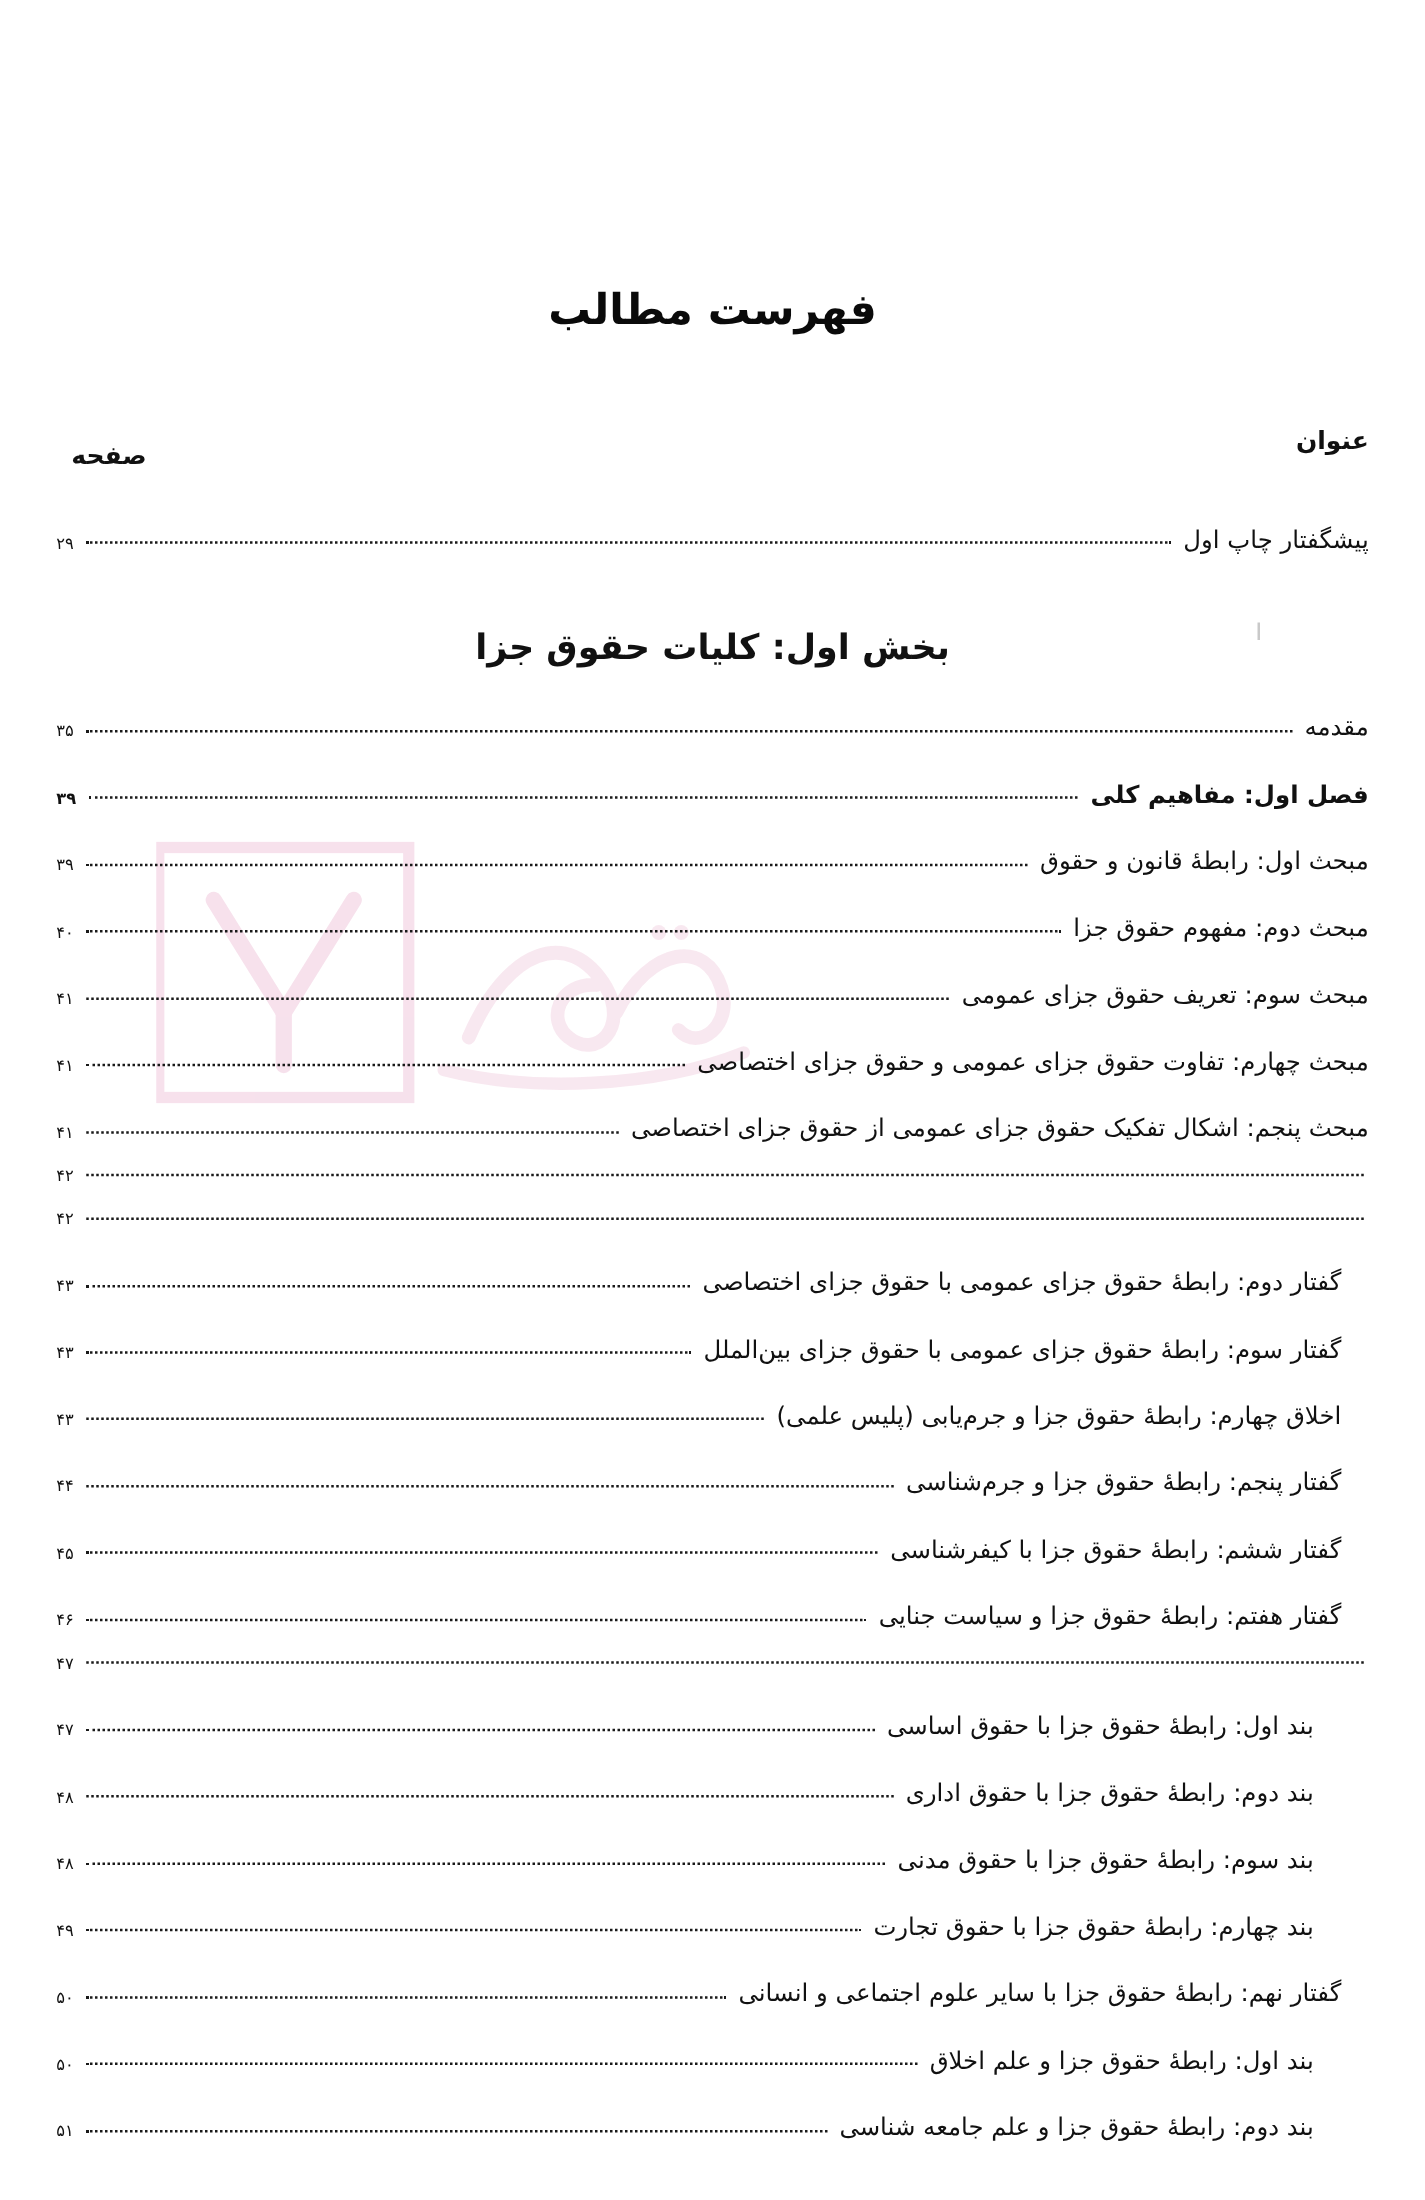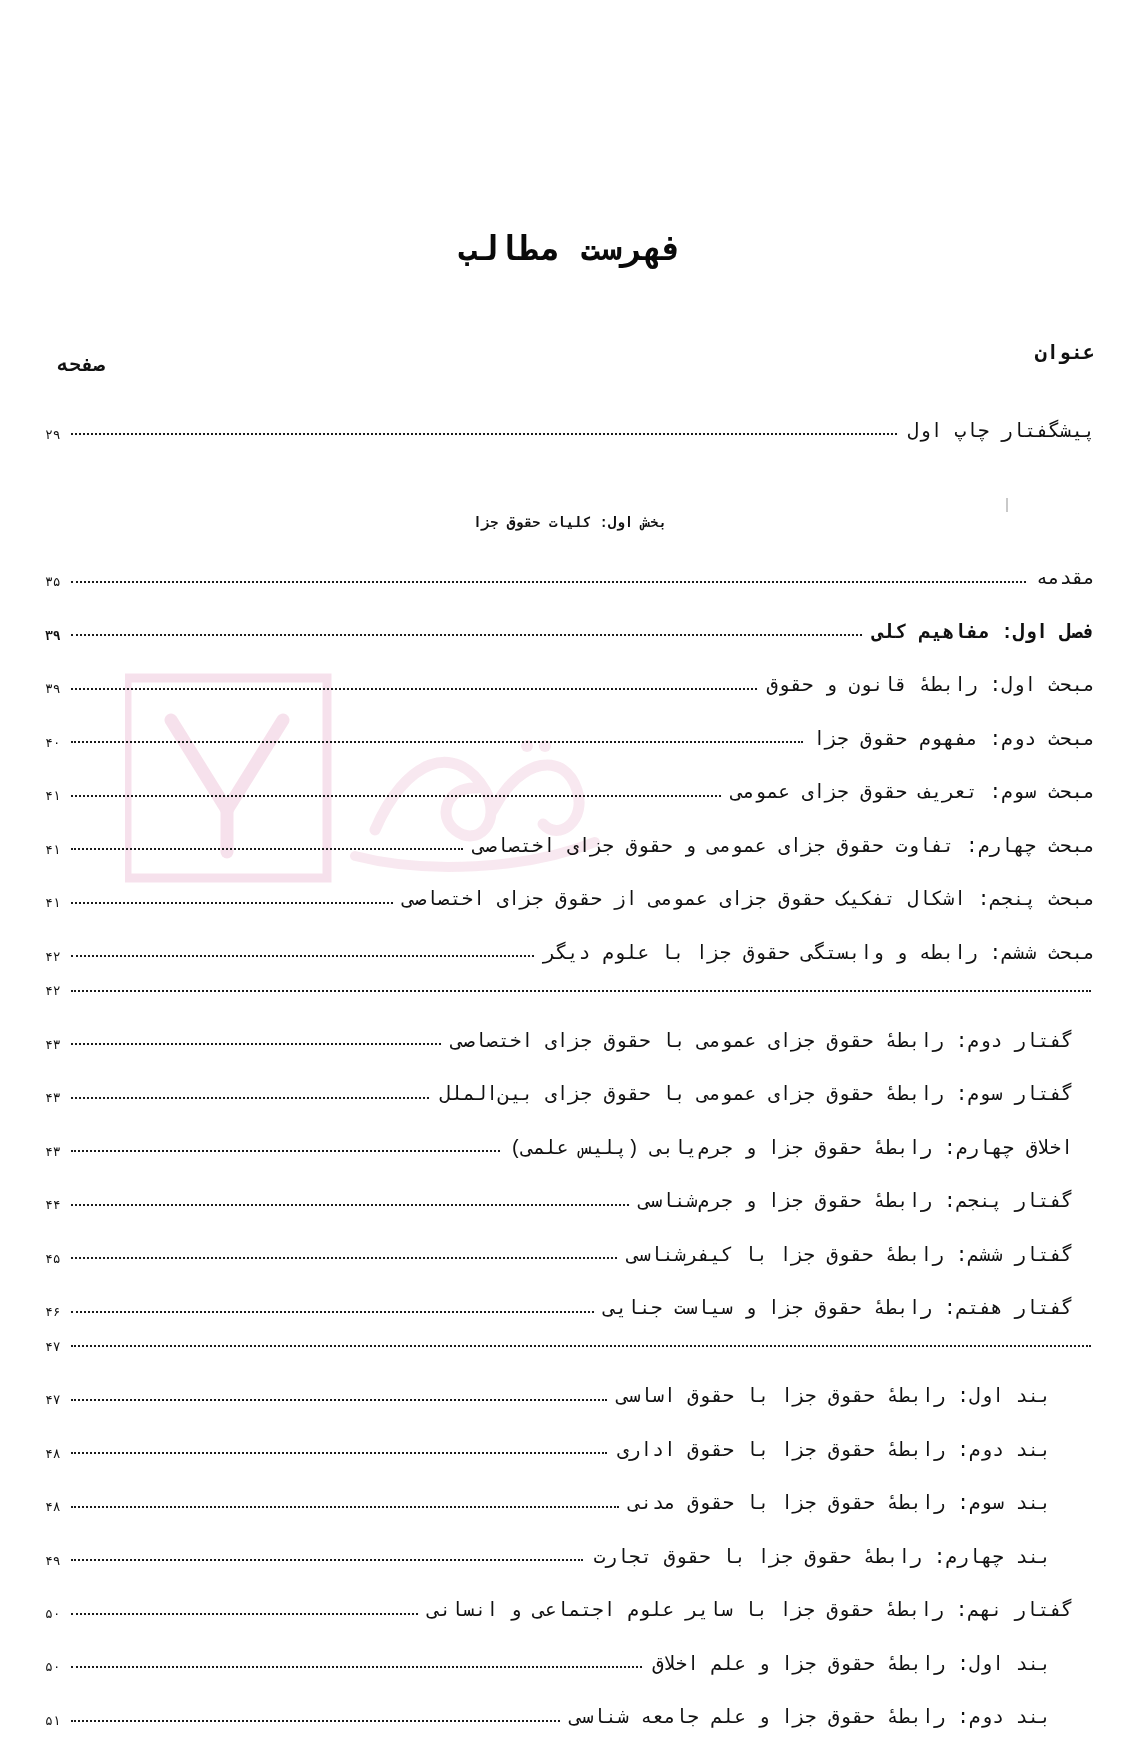--- a/index.html
+++ b/index.html
@@ -14,21 +14,20 @@
     font-family: "DejaVu Sans", "Liberation Sans", sans-serif;
     color: #111111;
     overflow: hidden;
   }
 
   .page {
     position: absolute;
     inset: 0;
     width: 1140px;
     height: 1512px;
-    font-family: Liberation Mono, monospace;
   }
 
   
   .watermark {
     position: absolute;
     left: 125px;
     top: 660px;
     width: 520px;
     height: 250px;
     pointer-events: none;
@@ -116,23 +115,23 @@
   
   .ind-0 .label { margin-right: 0px; }
   .ind-1 .label { margin-right: 22px; }
   .ind-2 .label { margin-right: 44px; }
 
   
   .gap-lg { height: 46px; }
 
   .section-head {
     text-align: center;
-    font-size: 14px;
+    font-size: 28px;
     font-weight: bold;
-    margin: 17px 0 14px 0;
+    margin: 4px 0 14px 0;
     direction: rtl;
   }
 
   
   .edge-tick {
     position: absolute;
     left: 1006px;
     top: 498px;
     width: 2px;
     height: 14px;
@@ -210,21 +209,20 @@
           <span class="label">مبحث چهارم: تفاوت حقوق جزای عمومی و حقوق جزای اختصاصی</span>
           <span class="dots"></span>
           <span class="page-no">۴۱</span>
         </div>
         <div class="row ind-0">
           <span class="label">مبحث پنجم: اشکال تفکیک حقوق جزای عمومی از حقوق جزای اختصاصی</span>
           <span class="dots"></span>
           <span class="page-no">۴۱</span>
         </div>
         <div class="row ind-0">
-          <span class="label">مبحث ششم: رابطه و وابستگی حقوق جزا با علوم دیگر</span>
           <span class="dots"></span>
           <span class="page-no">۴۲</span>
         </div>
         <div class="row ind-1">
           <span class="dots"></span>
           <span class="page-no">۴۲</span>
         </div>
         <div class="row ind-1">
           <span class="label">گفتار دوم: رابطهٔ حقوق جزای عمومی با حقوق جزای اختصاصی</span>
           <span class="dots"></span>

